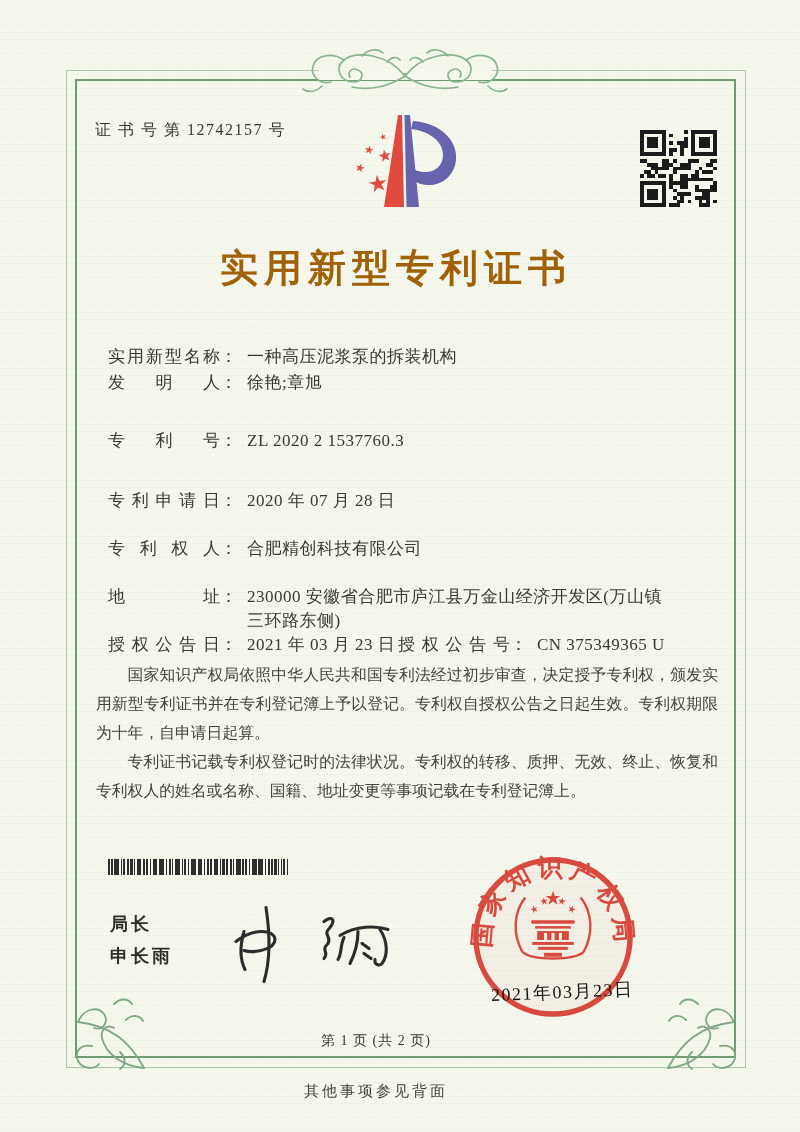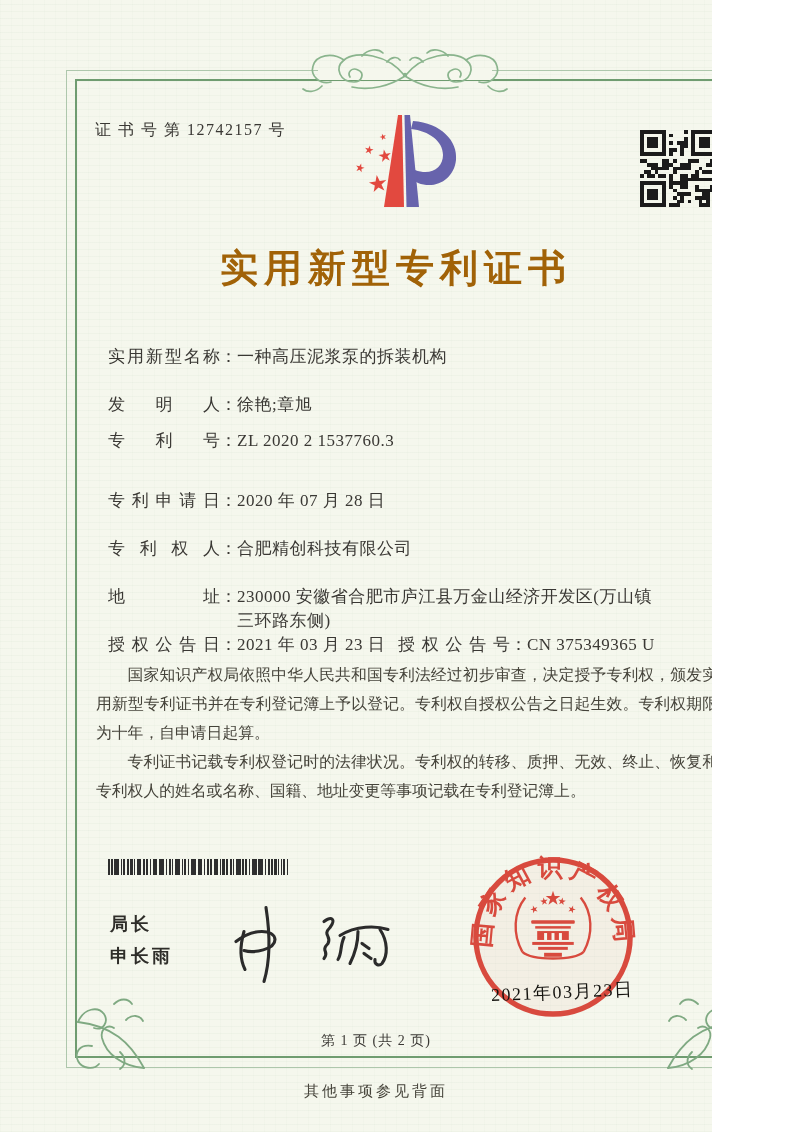--- a/index.html
+++ b/index.html
@@ -1,17 +1,17 @@
 <!DOCTYPE html>
 <html><head>
 <meta charset="utf-8">
 <style>
   html,body{margin:0;padding:0;background:#ffffff;}
   .page{
-    position:relative;width:712px;height:1132px;overflow:hidden;
+    position:relative;width:800px;height:1132px;overflow:hidden;
     background:#f5f7ed;
     font-family:"Liberation Serif","DejaVu Serif",serif;
     color:#33312c;
   }
   .page::before{ 
     content:"";position:absolute;inset:0;pointer-events:none;
     background:
       repeating-linear-gradient(0deg, rgba(130,170,132,.055) 0 1px, transparent 1px 7px),
       repeating-linear-gradient(90deg, rgba(130,170,132,.03) 0 1px, transparent 1px 11px);
   }
@@ -24,21 +24,21 @@
   .cert-no{position:absolute;left:95px;top:120px;font-size:16px;letter-spacing:1.5px;color:#3a3834;}
   .logo{position:absolute;left:338px;top:112px;width:124px;height:118px;}
   .qr{position:absolute;left:640px;top:130px;width:77px;height:77px;}
   .title{position:absolute;left:56px;top:243px;width:680px;text-align:center;
          font-size:38px;font-weight:700;letter-spacing:6px;color:#a16207;}
   .frow{position:absolute;left:108px;width:640px;font-size:17px;line-height:24px;color:#3a3834;}
   .fpair{display:inline-block;}
   .fpair2{position:absolute;left:290px;top:0;}
   .flabel{display:inline-block;width:112px;text-align:justify;text-align-last:justify;}
   .fcolon{display:inline-block;}
-  .fvalue{letter-spacing:.5px;}
+  .fvalue{margin-left:10px;letter-spacing:.5px;}
   .fvalue.addr{display:inline-block;width:424px;vertical-align:top;}
   .body-text{position:absolute;left:96px;top:660px;width:622px;font-size:15.8px;
              line-height:29px;color:#45433a;text-align:justify;}
   .body-text p{margin:0;text-indent:2em;}
   .barcode{position:absolute;left:108px;top:859px;width:180px;height:16px;
     background:
       repeating-linear-gradient(90deg,#2e2e2e 0 1.4px,transparent 1.4px 3.2px),
       repeating-linear-gradient(90deg,#2e2e2e 0 2.2px,transparent 2.2px 7.6px);
   }
   .signer-title{position:absolute;left:110px;top:912px;font-size:18px;letter-spacing:3px;
@@ -246,21 +246,21 @@
         <rect x="17" y="20" width="1" height="1"></rect>
         <rect x="18" y="20" width="1" height="1"></rect>
       </g>
   </svg>
 
   <div class="title">实用新型专利证书</div>
 
   <div class="frow" style="top:345px">
     <span class="fpair"><span class="flabel">实用新型名称</span><span class="fcolon">：</span><span class="fvalue">一种高压泥浆泵的拆装机构</span></span>
   </div>
-  <div class="frow" style="top:393px">
+  <div class="frow" style="top:371px">
     <span class="fpair"><span class="flabel">发明人</span><span class="fcolon">：</span><span class="fvalue">徐艳;章旭</span></span>
   </div>
   <div class="frow" style="top:429px">
     <span class="fpair"><span class="flabel">专利号</span><span class="fcolon">：</span><span class="fvalue">ZL 2020 2 1537760.3</span></span>
   </div>
   <div class="frow" style="top:489px">
     <span class="fpair"><span class="flabel">专利申请日</span><span class="fcolon">：</span><span class="fvalue">2020 年 07 月 28 日</span></span>
   </div>
   <div class="frow" style="top:537px">
     <span class="fpair"><span class="flabel">专利权人</span><span class="fcolon">：</span><span class="fvalue">合肥精创科技有限公司</span></span>

